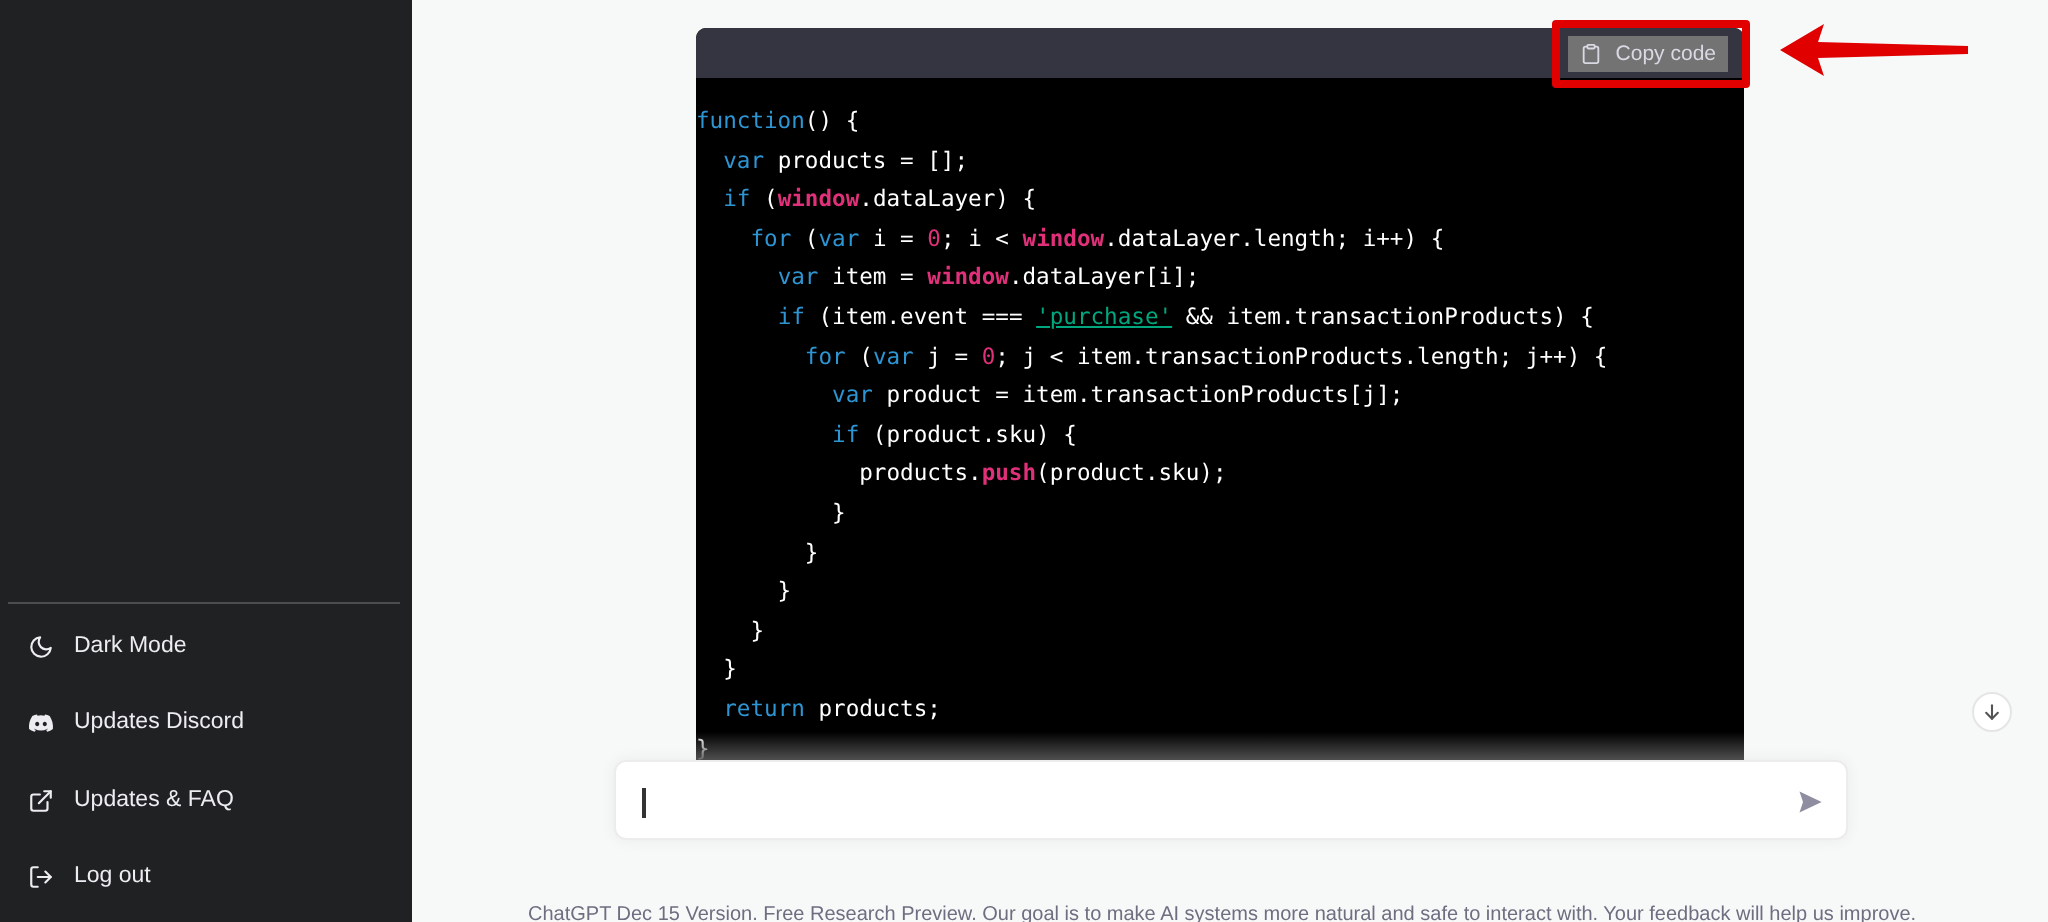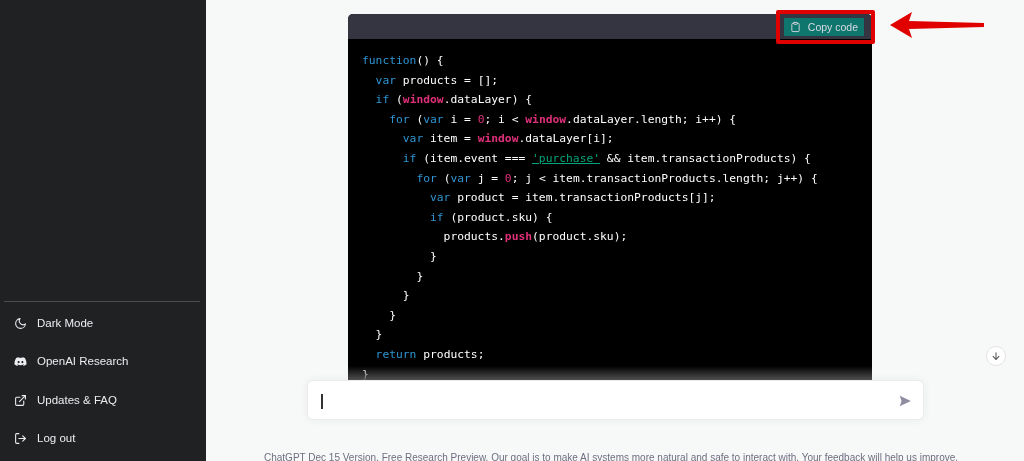--- a/index.html
+++ b/index.html
@@ -44,26 +44,26 @@
   }
   .code-header {
     height: 25px; background: #343541;
     display: flex; align-items: center; justify-content: flex-end;
     padding-right: 8px;
   }
   .copy-btn {
     display: flex; align-items: center;
     color: #d9d9e3; font-size: 10.5px;
     padding: 3px 6px;
-    background: #0f766e;
+    background: #737373;
     cursor: pointer;
   }
   .copy-btn svg { width: 11px; height: 12px; margin-right: 7px; }
   .code-body {
-    padding: 12px 0 0 14px;
+    padding: 12px 0 0 0;
     font-family: "DejaVu Sans Mono", monospace;
     font-size: 11.3px;
     line-height: 19.6px;
     color: #ffffff;
     white-space: pre;
   }
   .kw { color: #2e95d3; }
   .rd { color: #df3079; font-weight: bold; }
   .st { color: #00a67d; text-decoration: underline; }
   .num { color: #df3079; }
@@ -137,21 +137,21 @@
     </span>
     <span>Dark Mode</span>
   </div>
 
   <div class="sidebar-item" style="top:342px">
     <span class="ico">
       <svg viewBox="0 0 24 24" fill="#ececf1">
           <path d="M20 5.5a17 17 0 0 0-4.3-1.3l-.5 1a15.7 15.7 0 0 0-6.4 0l-.5-1A17 17 0 0 0 4 5.5C1.3 9.6.6 13.6 1 17.5a17 17 0 0 0 5.2 2.6l1.1-1.7a11 11 0 0 1-1.7-.8l.4-.3a12.2 12.2 0 0 0 12 0l.4.3-1.7.8 1.1 1.7a17 17 0 0 0 5.2-2.6c.5-4.5-.8-8.5-3-12zM8.5 15.1c-1 0-1.9-1-1.9-2.1s.8-2.1 1.9-2.1 1.9 1 1.9 2.1-.8 2.1-1.9 2.1zm7 0c-1 0-1.9-1-1.9-2.1s.8-2.1 1.9-2.1 1.9 1 1.9 2.1-.8 2.1-1.9 2.1z"></path>
         </svg>
     </span>
-    <span>OpenAI Research</span>
+    <span>Updates Discord</span>
   </div>
 
   <div class="sidebar-item" style="top:381px">
     <span class="ico">
       <svg viewBox="0 0 24 24" fill="none" stroke="#ececf1" stroke-width="2" stroke-linecap="round" stroke-linejoin="round">
           <path d="M18 13v6a2 2 0 0 1-2 2H5a2 2 0 0 1-2-2V8a2 2 0 0 1 2-2h6"></path>
           <polyline points="15 3 21 3 21 9"></polyline>
           <line x1="10" y1="14" x2="21" y2="3"></line>
         </svg>
     </span>

